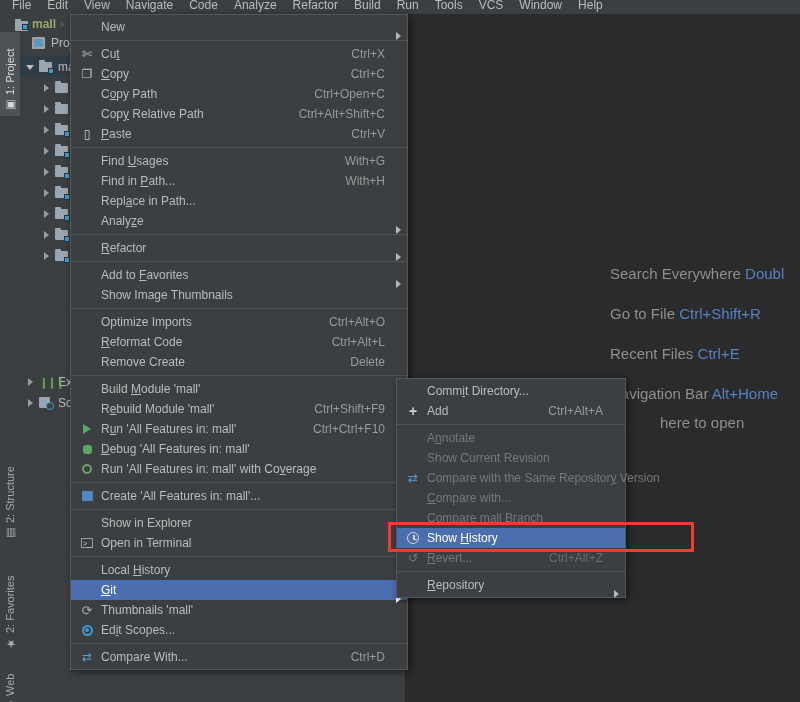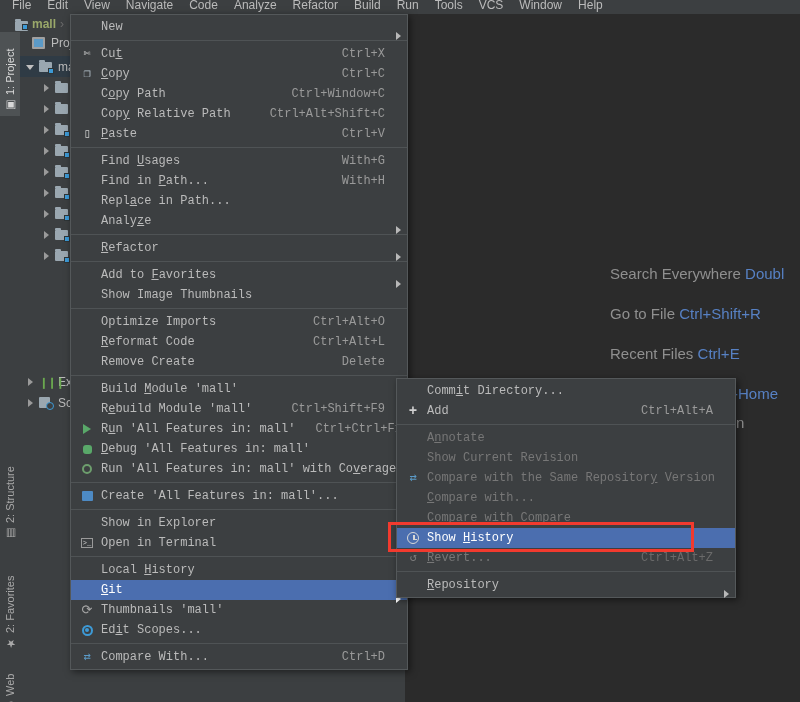--- a/index.html
+++ b/index.html
@@ -106,21 +106,21 @@
   
   .menu{
     position:absolute;background:#3c3f41;
     border:1px solid #54585a;
     box-shadow:2px 2px 7px rgba(0,0,0,.5);
     padding:2px 0;box-sizing:border-box;
   }
   .mrow{
     position:relative;height:20px;display:flex;align-items:center;
     padding:0 6px 0 0;box-sizing:border-box;white-space:nowrap;
-    font-size:12px;color:#bbbbbb;font-family:Liberation Mono, monospace;
+    font-size:12px;color:#bbbbbb;
   }
   .mrow.sel{background:#4b6eaf;color:#ffffff;}
   .mrow.disabled{color:#777777;}
   .micon{
     width:20px;height:16px;flex:none;margin-left:6px;margin-right:2px;
     position:relative;display:flex;align-items:center;justify-content:center;
     font-size:11px;line-height:1;
   }
   .mtext{flex:1;padding-left:2px;}
   .mtext u{text-decoration:underline;}
@@ -133,21 +133,21 @@
     content:"";position:absolute;right:0;top:5px;
     border-left:5px solid #b8b8b8;border-top:4px solid transparent;
     border-bottom:4px solid transparent;
   }
   .mrow.sel .submark:after{border-left-color:#ffffff;}
   .msep{height:1px;background:#4f5355;margin:3px 0;}
 
   
   #menu-main{left:70px;top:14px;width:338px;}
   
-  #menu-git{left:396px;top:378px;width:340px;}
+  #menu-git{left:396px;top:378px;width:230px;}
 
   
   #redbox{
     position:absolute;left:388px;top:522px;width:306px;height:30px;
     border:3px solid #f23a2e;box-sizing:border-box;pointer-events:none;
     z-index:50;
   }
 
   
   .gl{font-size:12px;line-height:1;}
@@ -412,21 +412,21 @@
       <span class="micon">
         <span class="gl" style="color:#b9c6d1;">❐</span>
       </span>
       <span class="mtext"><u>C</u>opy</span>
       <span class="mshort">Ctrl+C</span>
       <span class="submark" style="visibility: hidden;"></span>
     </div>
     <div class="mrow">
       <span class="micon"></span>
       <span class="mtext">C<u>o</u>py Path</span>
-      <span class="mshort">Ctrl+Window+C</span>
+      <span class="mshort">Ctrl+Open+C</span>
       <span class="submark" style="visibility: hidden;"></span>
     </div>
     <div class="mrow">
       <span class="micon"></span>
       <span class="mtext">Cop<u>y</u> Relative Path</span>
       <span class="mshort">Ctrl+Alt+Shift+C</span>
       <span class="submark" style="visibility: hidden;"></span>
     </div>
     <div class="mrow">
       <span class="micon">
@@ -620,21 +620,21 @@
       <span class="mtext">Compare with the Same Repositor<u>y</u> Version</span>
       <span class="submark" style="visibility: hidden;"></span>
     </div>
     <div class="mrow disabled">
       <span class="micon"></span>
       <span class="mtext"><u>C</u>ompare with...</span>
       <span class="submark" style="visibility: hidden;"></span>
     </div>
     <div class="mrow disabled">
       <span class="micon"></span>
-      <span class="mtext">Compare with Compare</span>
+      <span class="mtext">Compare mall Branch</span>
       <span class="submark" style="visibility: hidden;"></span>
     </div>
     <div class="mrow sel">
       <span class="micon">
         <span class="clock"></span>
       </span>
       <span class="mtext">Show <u>H</u>istory</span>
       <span class="submark" style="visibility: hidden;"></span>
     </div>
     <div class="mrow disabled">

